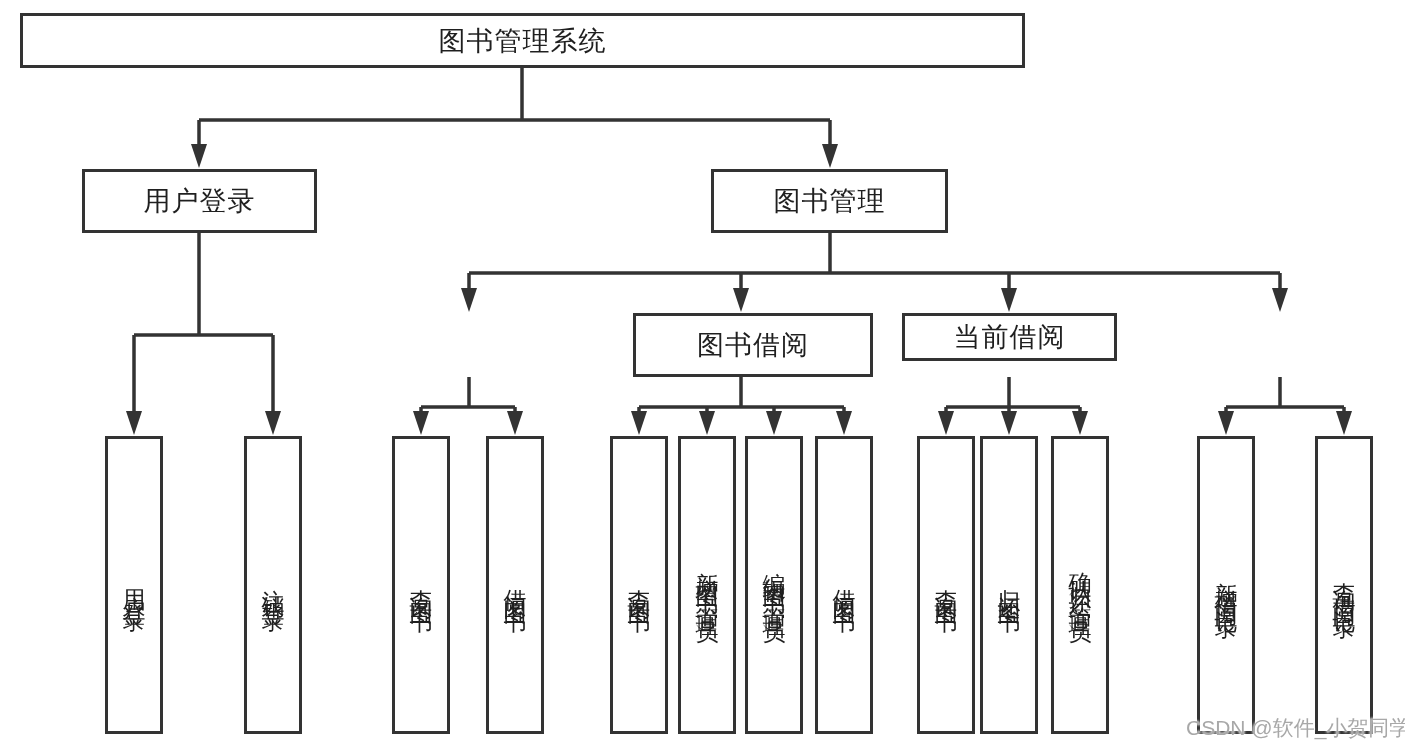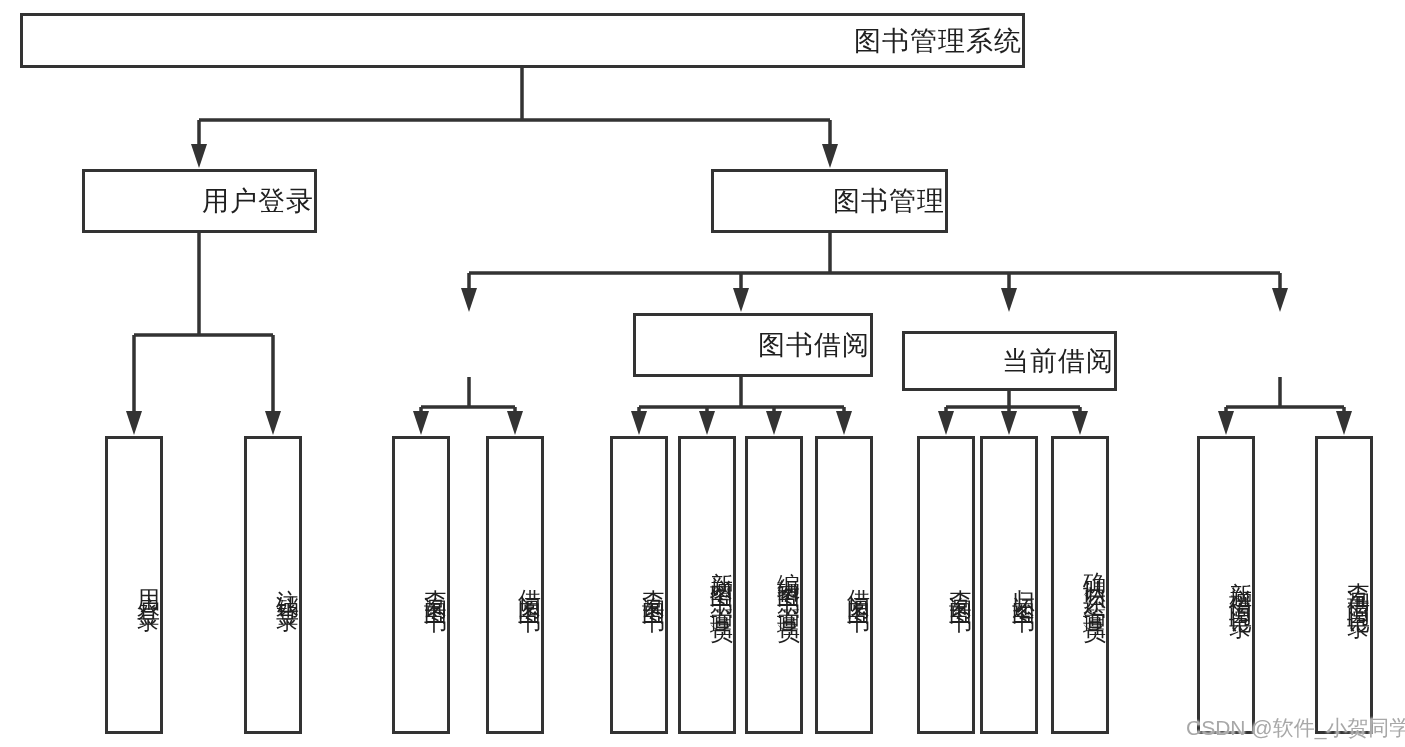--- a/index.html
+++ b/index.html
@@ -19,40 +19,40 @@
     overflow:hidden;
   }
   .connectors{position:absolute;left:0;top:0;width:1405px;height:747px;}
   .connectors path.link{stroke:var(--line);stroke-width:3.5;fill:none;}
   .connectors polygon.arrow{fill:var(--line);stroke:none;}
   .node{
     position:absolute;
     box-sizing:border-box;
     border:3px solid var(--line);
     background:var(--box-bg);
-    display:flex;align-items:center;justify-content:flex-end;
+    display:flex;align-items:center;justify-content:center;
     text-align:center;
   }
   .hlabel{font-size:27px;letter-spacing:1px;white-space:nowrap;}
   .leaf{top:436px;height:298px;width:58px;}
   .leaf .vtext{
     writing-mode:vertical-rl;
     text-orientation:mixed;
     font-size:23px;
     letter-spacing:7px;
     line-height:1;
     white-space:nowrap;
   }
   
   .n-root {left:20px;  top:13px;  width:1005px;height:55px;}
   .n-login{left:82px;  top:169px; width:235px; height:64px;}
   .n-mgmt {left:711px; top:169px; width:237px; height:64px;}
   .n-l3-1 {left:361px; top:313px; width:216px; height:64px;}
   .n-l3-2 {left:633px; top:313px; width:240px; height:64px;}
-  .n-l3-3 {left:902px; top:331px; width:215px; height:60px;}
+  .n-l3-3 {left:902px; top:313px; width:215px; height:48px;}
   .n-l3-4 {left:1173px;top:313px; width:215px; height:64px;}
   
   .lf-1 {left:105px;} .lf-2 {left:244px;}
   .lf-3 {left:392px;} .lf-4 {left:486px;}
   .lf-5 {left:610px;} .lf-6 {left:678px;} .lf-7 {left:745px;} .lf-8 {left:815px;}
   .lf-9 {left:917px;} .lf-10{left:980px;} .lf-11{left:1051px;}
   .lf-12{left:1197px;}.lf-13{left:1315px;}
   .watermark{
     position:absolute;
     left:1186px;top:714px;

